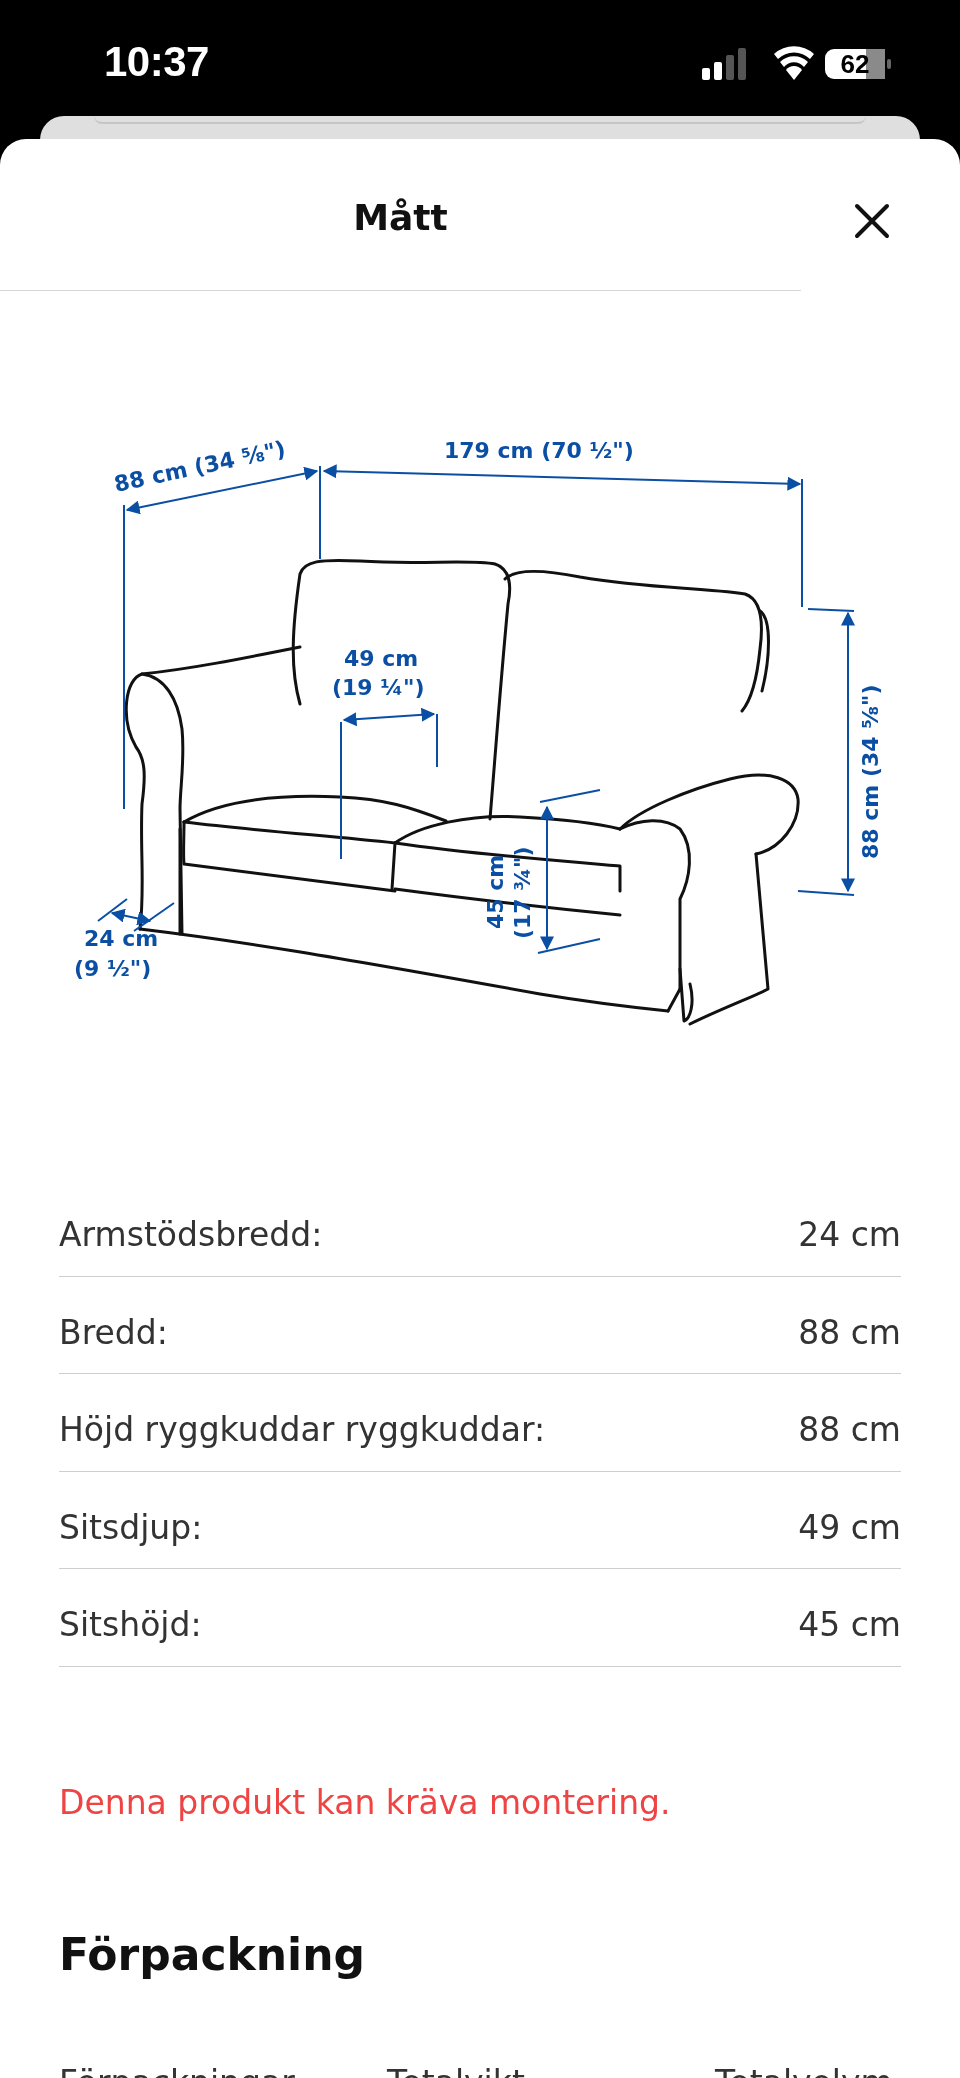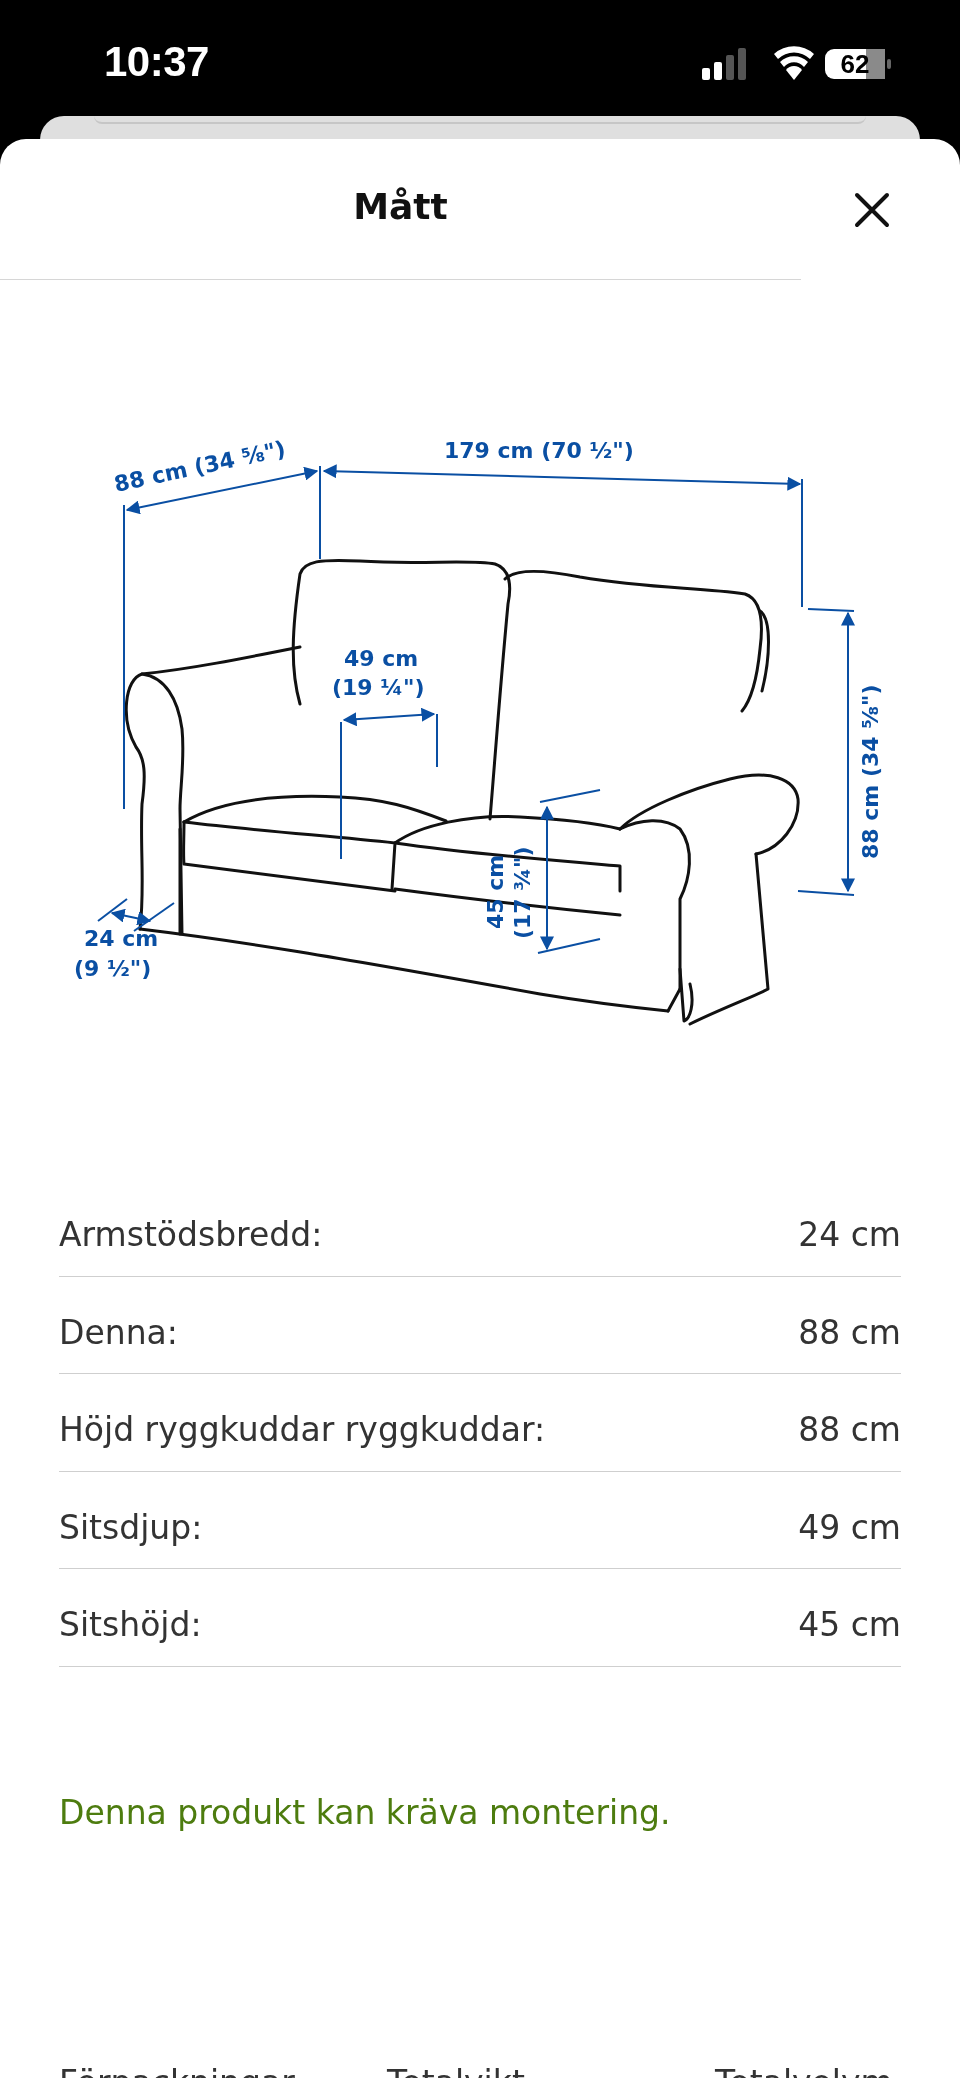--- a/index.html
+++ b/index.html
@@ -8,33 +8,33 @@
 
   .status-bar { position: absolute; left: 0; top: 0; width: 960px; height: 120px; background: #000; color: #fff; }
   .status-time { position: absolute; left: 104px; top: 38px; font-family: "Liberation Sans", sans-serif; font-size: 42px; font-weight: 700; letter-spacing: -0.5px; }
   .status-icons { position: absolute; left: 700px; top: 46px; width: 200px; height: 36px; }
 
   .sheet-behind { position: absolute; left: 40px; top: 116px; width: 880px; height: 60px; background: #dfdfdf; border-radius: 24px 24px 0 0; }
   .sheet-behind-line { position: absolute; left: 54px; right: 54px; top: 0; height: 8px; border-bottom: 2px solid #c6c6c6; border-radius: 0 0 12px 12px; }
 
   .sheet { position: absolute; left: 0; top: 139px; width: 960px; height: 1939px; background: #fff; border-radius: 26px 26px 0 0; overflow: hidden; }
 
-  .sheet-header { position: absolute; left: 0; top: 1px; width: 801px; height: 140px; border-bottom: 1.5px solid #d6d6d6; }
+  .sheet-header { position: absolute; left: 0; top: 12px; width: 801px; height: 140px; border-bottom: 1.5px solid #d6d6d6; }
   .sheet-title { position: absolute; left: 0; right: 0; top: 46px; text-align: center; font-size: 36px; font-weight: bold; color: #111; }
   .close-button { position: absolute; left: 846px; top: 44px; width: 52px; height: 52px; cursor: pointer; }
 
   .diagram { position: absolute; left: 0; top: 290px; width: 960px; height: 760px; }
 
   .spec-list { position: absolute; left: 59px; top: 1040px; width: 842px; }
   .spec-row { position: relative; height: 97.6px; border-bottom: 1.5px solid #cfcfcf; }
   .spec-label, .spec-value { position: absolute; top: 36px; font-size: 33px; color: #333; line-height: 40px; }
   .spec-label { left: 0; }
   .spec-value { right: 0; }
 
-  .assembly-note { position: absolute; left: 59px; top: 1644px; font-size: 33px; color: #4d7c0f; margin-top: 10px; }
+  .assembly-note { position: absolute; left: 59px; top: 1644px; font-size: 33px; color: #ef4444; }
 
   .section-title { position: absolute; left: 59px; top: 1790px; font-size: 44px; font-weight: bold; color: #111; }
 
   .pkg-headers { position: absolute; left: 59px; top: 1924px; width: 842px; height: 40px; }
   .pkg-header { position: absolute; top: 0; font-size: 33px; color: #333; }
 </style>
 </head>
 <body>
 
 <div class="status-bar">
@@ -148,39 +148,40 @@
       <text x="74" y="547">(9 ½")</text>
     </g>
   </svg>
 
   <div class="spec-list">
     <div class="spec-row">
       <span class="spec-label">Armstödsbredd:</span>
       <span class="spec-value">24 cm</span>
     </div>
     <div class="spec-row">
-      <span class="spec-label">Denna:</span>
+      <span class="spec-label">Bredd:</span>
       <span class="spec-value">88 cm</span>
     </div>
     <div class="spec-row">
       <span class="spec-label">Höjd ryggkuddar ryggkuddar:</span>
       <span class="spec-value">88 cm</span>
     </div>
     <div class="spec-row">
       <span class="spec-label">Sitsdjup:</span>
       <span class="spec-value">49 cm</span>
     </div>
     <div class="spec-row">
       <span class="spec-label">Sitshöjd:</span>
       <span class="spec-value">45 cm</span>
     </div>
   </div>
 
   <div class="assembly-note">Denna produkt kan kräva montering.</div>
 
+  <div class="section-title">Förpackning</div>
 
   <div class="pkg-headers">
     <span class="pkg-header" style="left:0;">Förpackningar</span>
     <span class="pkg-header" style="left:328px;">Totalvikt</span>
     <span class="pkg-header" style="left:656px;">Totalvolym</span>
   </div>
 
 </div>
 
 </body></html>

